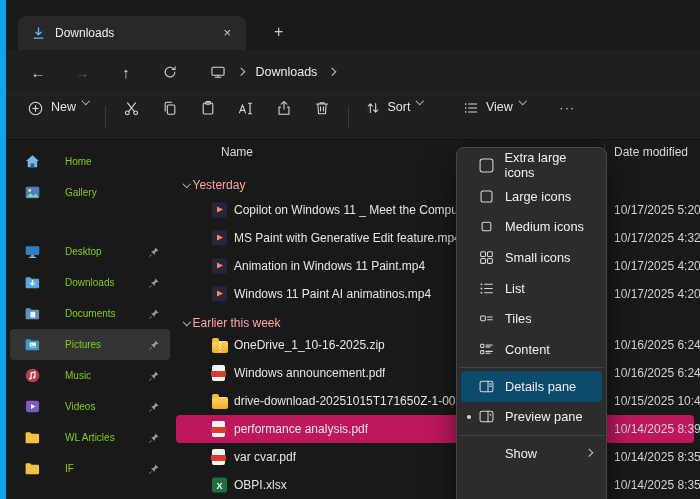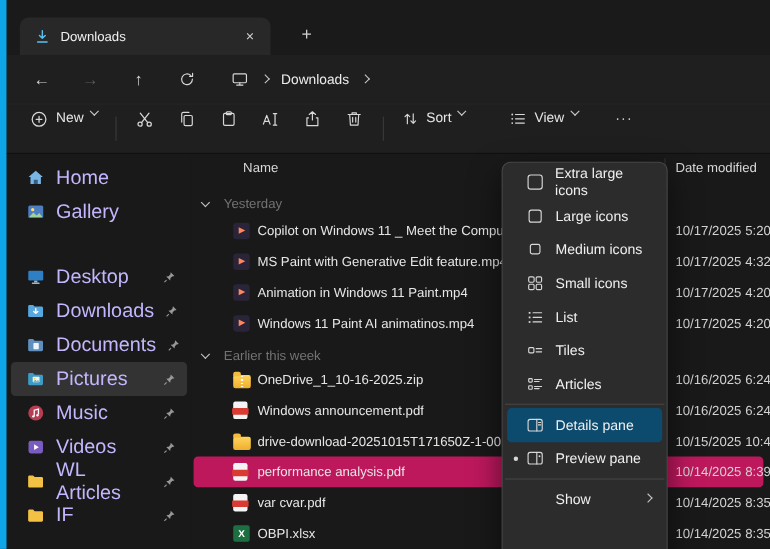--- a/index.html
+++ b/index.html
@@ -32,32 +32,32 @@
   .toolbar{position:absolute;top:94px;left:0;right:0;height:46px;background:#1f1f1f;
            border-top:1px solid #272727;border-bottom:1px solid #101010;
            display:flex;align-items:center;padding:0 12px}
   .tbtn{display:flex;align-items:flex-start;gap:7px;height:34px;padding:0 9px;border-radius:4px;color:#e6e6e6;font-size:12.5px}
   .tbtn.iconly{padding:0;width:38px;justify-content:center}
   .tsep{width:1px;height:22px;background:#3a3a3a;margin:0 7px}
   .more{font-size:13px;letter-spacing:1px;color:#d8d8d8}
 
   
   .sidebar{position:absolute;top:140px;left:0;width:168px;bottom:0;padding-top:6px;background:#191919}
-  .sitem{display:flex;align-items:center;gap:10px;height:31px;padding:0 10px 0 14px;margin:0 4px;border-radius:4px;font-size:18px;color:#c4b5fd}
+  .sitem{display:flex;align-items:center;gap:24px;height:31px;padding:0 10px 0 14px;margin:0 4px;border-radius:4px;font-size:10px;color:#84cc16}
   .sitem.selected{background:#333}
   .sitem .pin{margin-left:auto;opacity:.9}
   .sspacer{height:28px}
 
   
   .filepane{position:absolute;top:140px;left:168px;right:0;bottom:0;background:#191919}
   .colhdr{position:absolute;top:0;left:0;right:0;height:26px;font-size:12px;color:#d8d8d8}
   .colhdr .cname{position:absolute;left:47px;top:5px}
   .colhdr .cdate{position:absolute;left:440px;top:5px}
   .colsep{position:absolute;left:430px;top:4px;width:1px;height:18px;background:#313131}
-  .grouphdr{position:absolute;left:2px;right:6px;height:26px;display:flex;align-items:center;gap:14px;padding-left:8px;font-size:12px;color:#737373}
+  .grouphdr{position:absolute;left:2px;right:6px;height:26px;display:flex;align-items:center;gap:3px;padding-left:8px;font-size:12px;color:#fca5a5}
   .frow{position:absolute;left:2px;right:6px;height:28px;border-radius:4px;font-size:12px;color:#e6e6e6}
   .frow.selected{background:#be185d}
   .frow .ficon{position:absolute;left:36px;top:50%;transform:translateY(-50%)}
   .frow .fname{position:absolute;left:58px;top:7px;max-width:350px;white-space:nowrap;overflow:hidden}
   .frow .fdate{position:absolute;left:438px;top:7px;color:#d2d2d2;white-space:nowrap}
 
   
   .fi-folder{width:16px;height:12px;background:linear-gradient(#ffd45e,#efaf2c);border-radius:2px;position:relative;margin-top:2px}
   .fi-folder::before{content:"";position:absolute;top:-3px;left:0;width:7px;height:4px;background:#f3bc3c;border-radius:2px 2px 0 0}
   .fi-zip::after{content:"";position:absolute;left:7px;top:1px;bottom:1px;width:2px;
@@ -478,21 +478,21 @@
     <div class="mitem">
       <span class="mdot"></span>
       <span class="micon">
           <svg viewBox="0 0 18 18" width="17" height="17">
             <rect class="st" x="2.8" y="3.4" width="3.4" height="3.4" rx=".8"></rect>
             <path class="st" d="M8.4 4.2h6.8M8.4 6.2h4.4"></path>
             <rect class="st" x="2.8" y="10.2" width="3.4" height="3.4" rx=".8"></rect>
             <path class="st" d="M8.4 11h6.8M8.4 13h4.4"></path>
           </svg>
         </span>
-      <span class="mlabel">Articles</span>
+      <span class="mlabel">Content</span>
     </div>
     <div class="msep"></div>
     <div class="mitem hl">
       <span class="mdot"></span>
       <span class="micon">
           <svg viewBox="0 0 18 18" width="17" height="17">
             <rect class="st" x="2.2" y="3.4" width="13.6" height="11.2" rx="2"></rect>
             <path class="st" d="M10.6 3.4v11.2"></path>
             <path class="st" d="M12.2 6.4h2.2M12.2 8.8h2.2"></path>
           </svg>

